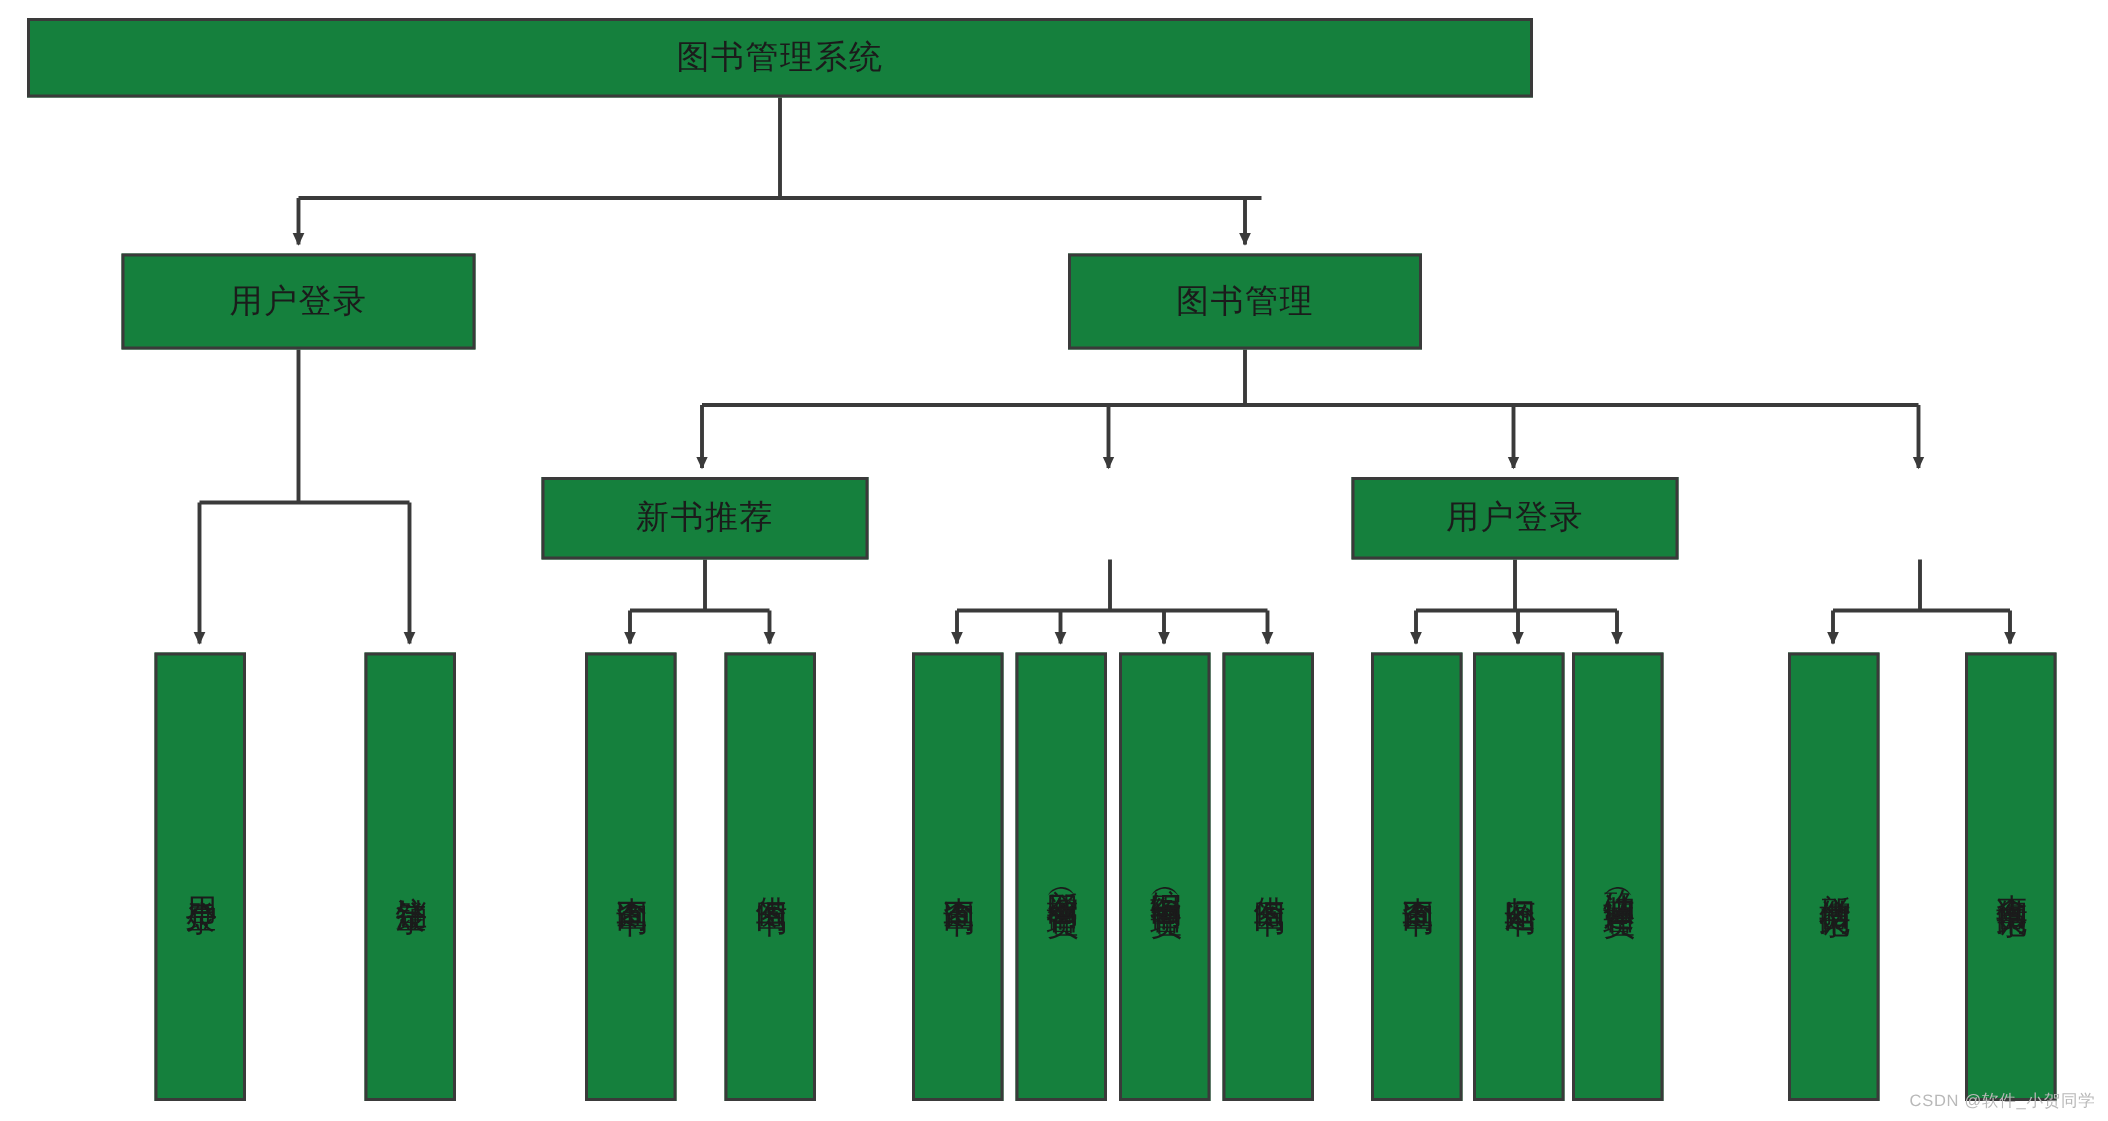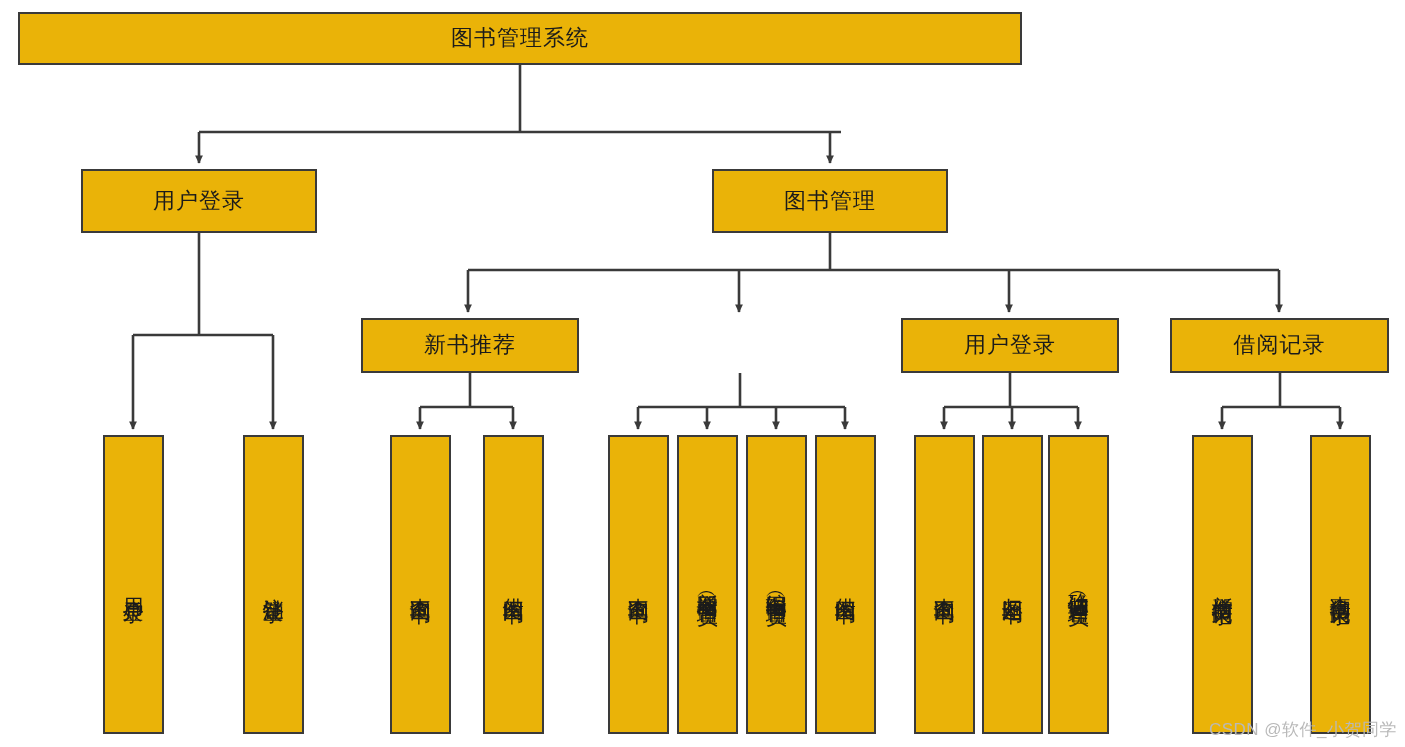--- a/index.html
+++ b/index.html
@@ -16,21 +16,21 @@
   #diagram-root {
     position: relative;
     width: 1405px;
     height: 747px;
     background: #ffffff;
   }
   .node-box {
     position: absolute;
     box-sizing: border-box;
     border: 2px solid #3a3a3a;
-    background: #eab308;
+    background: #15803d;
     display: flex;
     align-items: center;
     justify-content: center;
     color: #1b1b1b;
   }
   .node-box.horizontal {
     font-size: 22px;
     letter-spacing: 1px;
     line-height: 1.1;
   }
@@ -53,21 +53,21 @@
     left: 0;
     top: 0;
     width: 1405px;
     height: 747px;
     pointer-events: none;
   }
   #watermark {
     position: absolute;
     right: 8px;
     bottom: 6px;
-    font-size: 17px;
+    font-size: 11px;
     color: #b9b9b9;
     letter-spacing: 0.5px;
     white-space: nowrap;
     user-select: none;
   }
 </style>
 </head>
 <body>
 
 <div id="diagram-root">
@@ -132,23 +132,20 @@
   <div class="node-box horizontal" style="left: 361px; top: 318px; width: 218px; height: 55px;">
     <span>新书推荐</span>
   </div>
 
   <div class="node-box horizontal" style="left: 712px; top: 169px; width: 236px; height: 64px;">
     <span>图书管理</span>
   </div>
   <div class="node-box horizontal" style="left: 901px; top: 318px; width: 218px; height: 55px;">
     <span>用户登录</span>
   </div>
-  <div class="node-box horizontal" style="left: 1170px; top: 318px; width: 219px; height: 55px;">
-    <span>借阅记录</span>
-  </div>
 
   <div class="node-box vertical" style="left: 103px; top: 435px; width: 61px; height: 299px;">
     <span>用户登录</span>
   </div>
   <div class="node-box vertical" style="left: 243px; top: 435px; width: 61px; height: 299px;">
     <span>注销登录</span>
   </div>
   <div class="node-box vertical" style="left: 390px; top: 435px; width: 61px; height: 299px;">
     <span>查询图书</span>
   </div>

